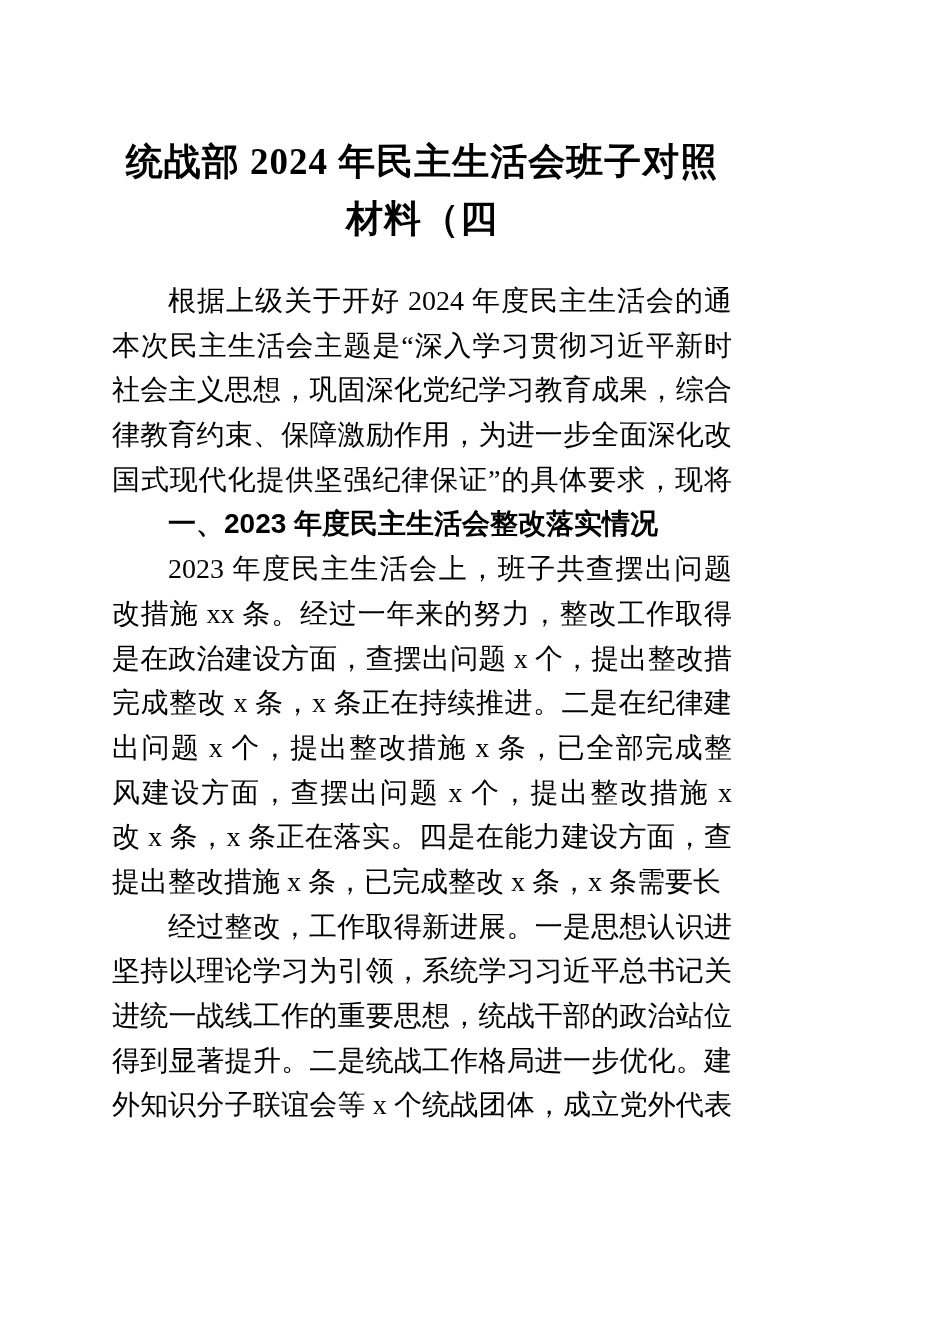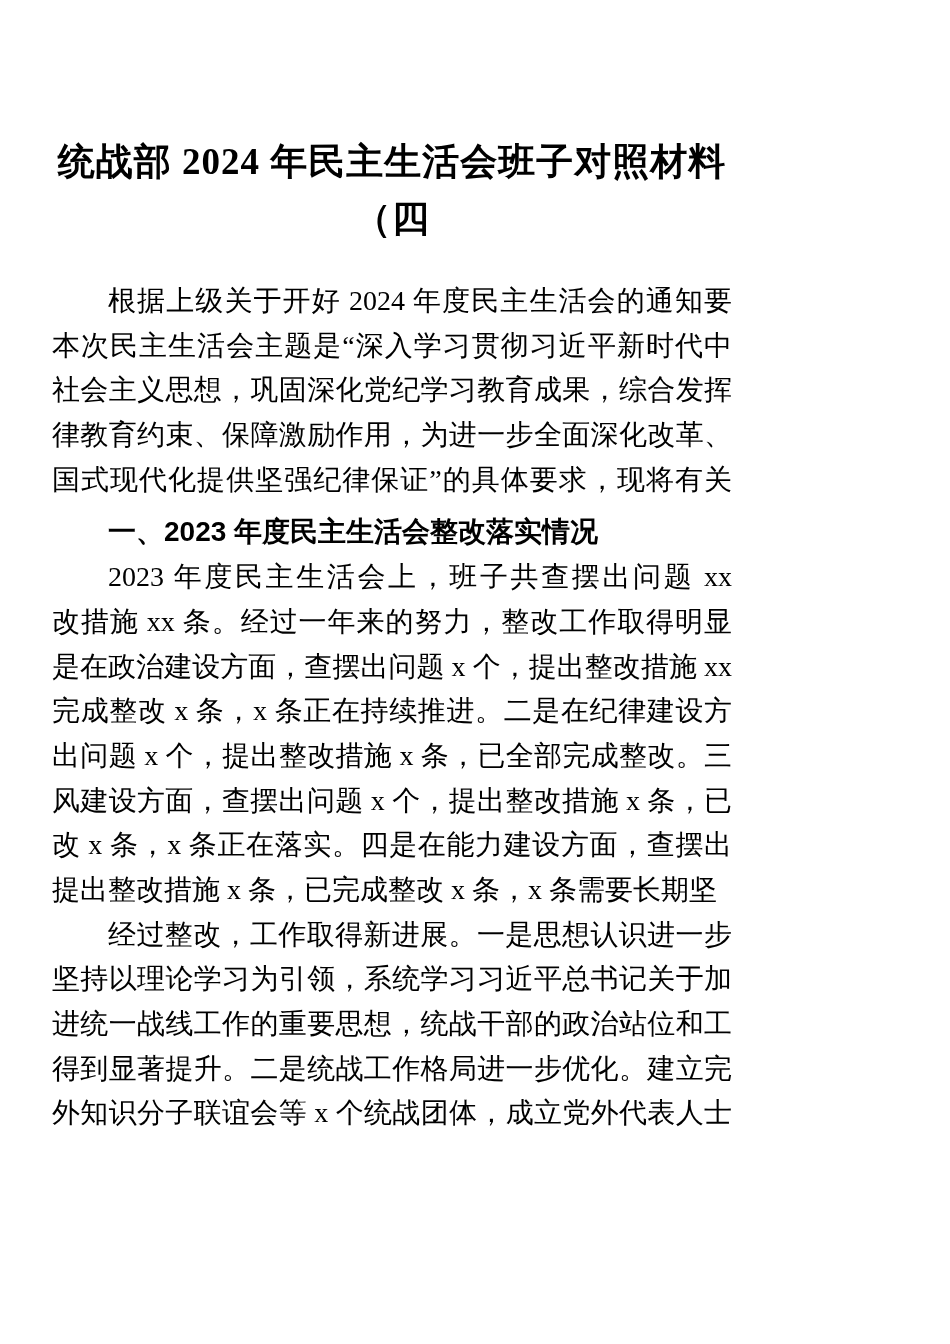--- a/index.html
+++ b/index.html
@@ -8,21 +8,21 @@
     height: 1344px;
     background: #ffffff;
     color: #000000;
     font-family: "Liberation Serif", "DejaVu Serif", serif;
     overflow: hidden;
   }
   .doc {
     box-sizing: border-box;
     width: 844px;
     height: 1344px;
-    padding: 133px 112px 0 52px;
+    padding: 133px 112px 0 112px;
   }
   .title {
     margin: 0;
     font-size: 37px;
     line-height: 57px;
     font-weight: 700;
     text-align: center;
     font-family: "Liberation Serif", "DejaVu Serif", serif;
     letter-spacing: 1px;
   }
@@ -41,21 +41,20 @@
   .line.natural {
     text-align: left;
     text-align-last: left;
   }
   .line.indent { text-indent: 56px; }
   .para.heading .line {
     font-family: "Liberation Sans", "DejaVu Sans", sans-serif;
     font-weight: 700;
     text-align: right;
     text-align-last: left;
-    margin-top: 8px;
   }
 </style>
 </head>
 <body>
 
 <div class="doc">
   <h1 class="title">
     <div class="title-line">统战部 2024 年民主生活会班子对照材料（四</div>
   </h1>
   <div class="body-text" id="doc-body">

